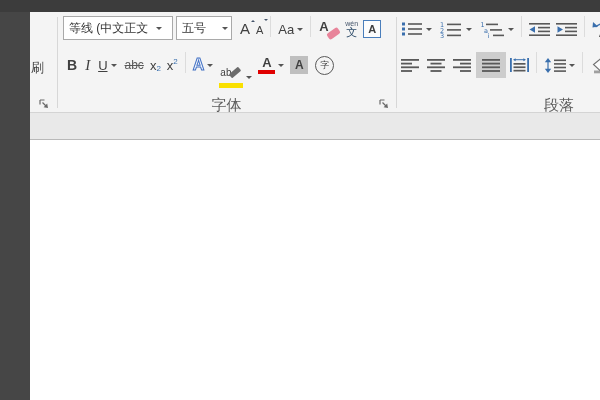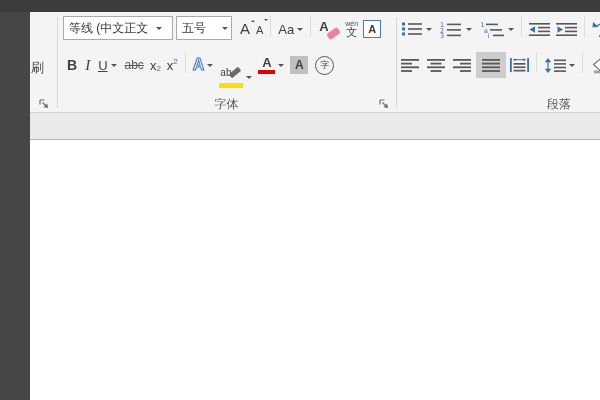--- a/index.html
+++ b/index.html
@@ -80,21 +80,21 @@
   .bt{fill:var(--accent-blue);font-family:"DejaVu Sans",sans-serif;font-size:6.5px;}
   .gs{stroke:#707070;fill:#fbfbfb;stroke-width:1.1;}
   .bs{stroke:var(--accent-blue);fill:none;stroke-width:1.4;}
 
   .btn.sel{background:var(--selected-button-bg);}
   .asian-wrap{position:relative;width:22px;height:20px;display:flex;align-items:flex-end;
               justify-content:center;}
   .asian-a{font-size:12px;font-weight:bold;color:#404040;line-height:1;}
   .asian-arrows{position:absolute;left:0;top:0;}
 
-  .glabel{position:absolute;top:84px;font-size:12px;color:#5c5c5c;text-align:center;}
+  .glabel{position:absolute;top:84px;font-size:15px;color:#5c5c5c;text-align:center;}
   .font-label{left:27px;width:339px;}
   .para-label{left:369px;width:320px;}
   .launcher{position:absolute;width:12px;height:12px;}
   .clip-launcher{left:8px;top:86px;}
   .font-launcher{left:348px;top:86px;}
   .fmt-painter{position:absolute;left:1px;top:47px;font-size:13px;color:#404040;}
 </style>
 </head>
 <body>
 

